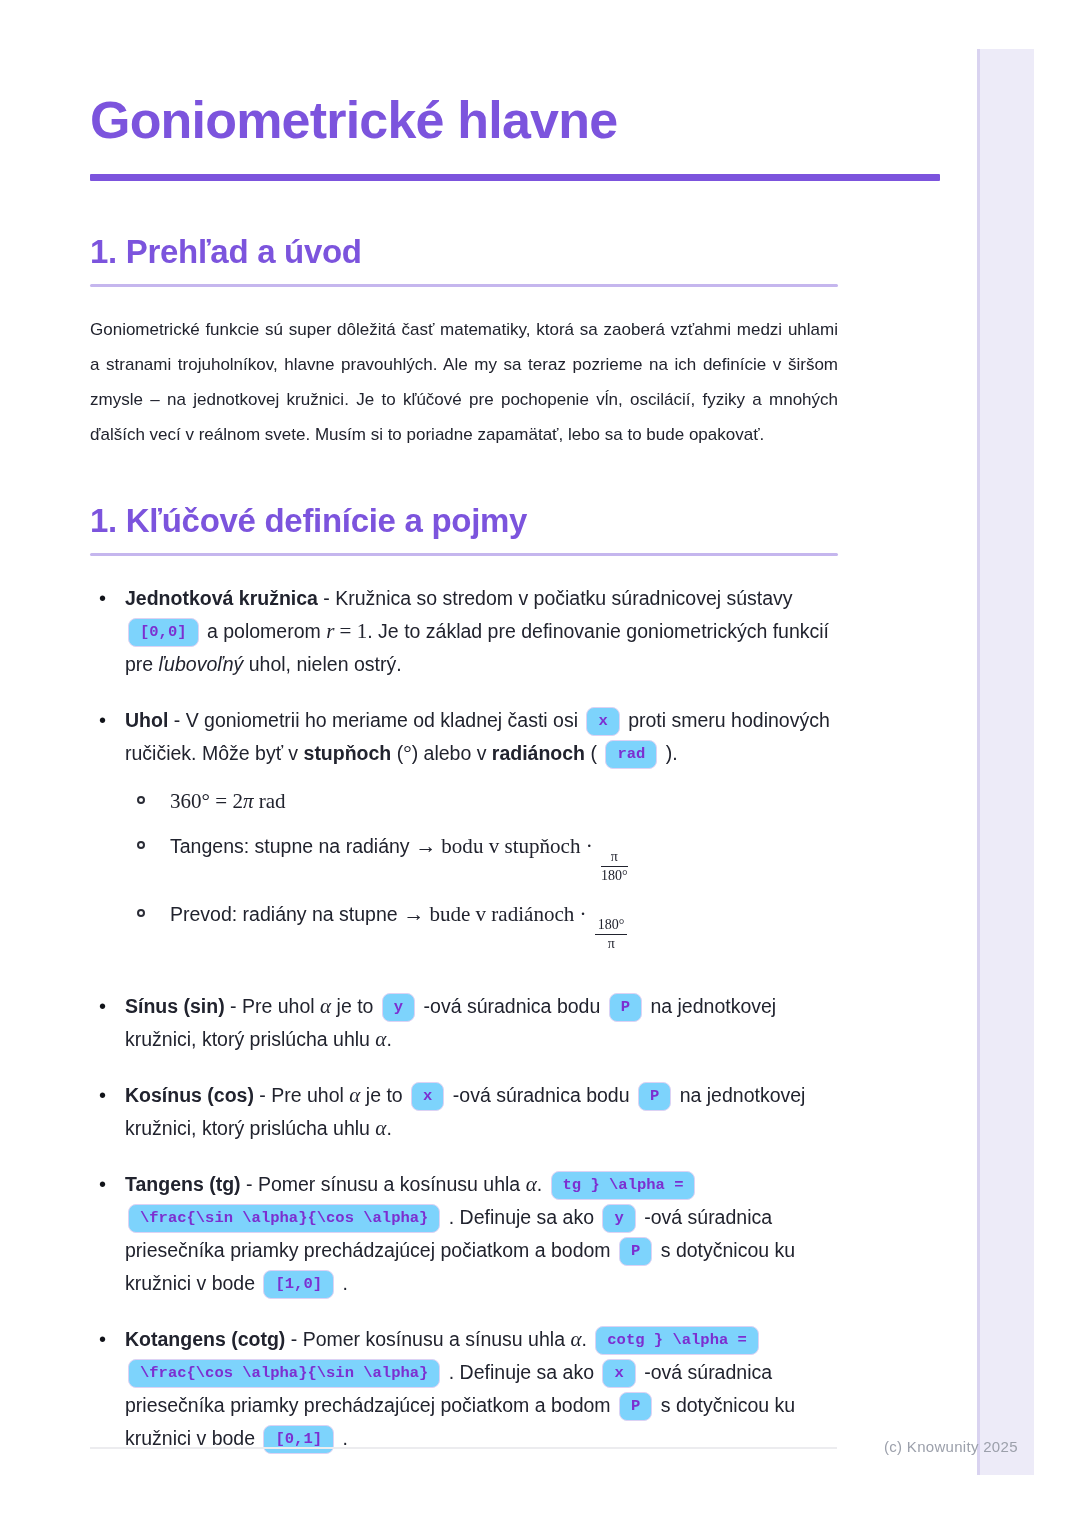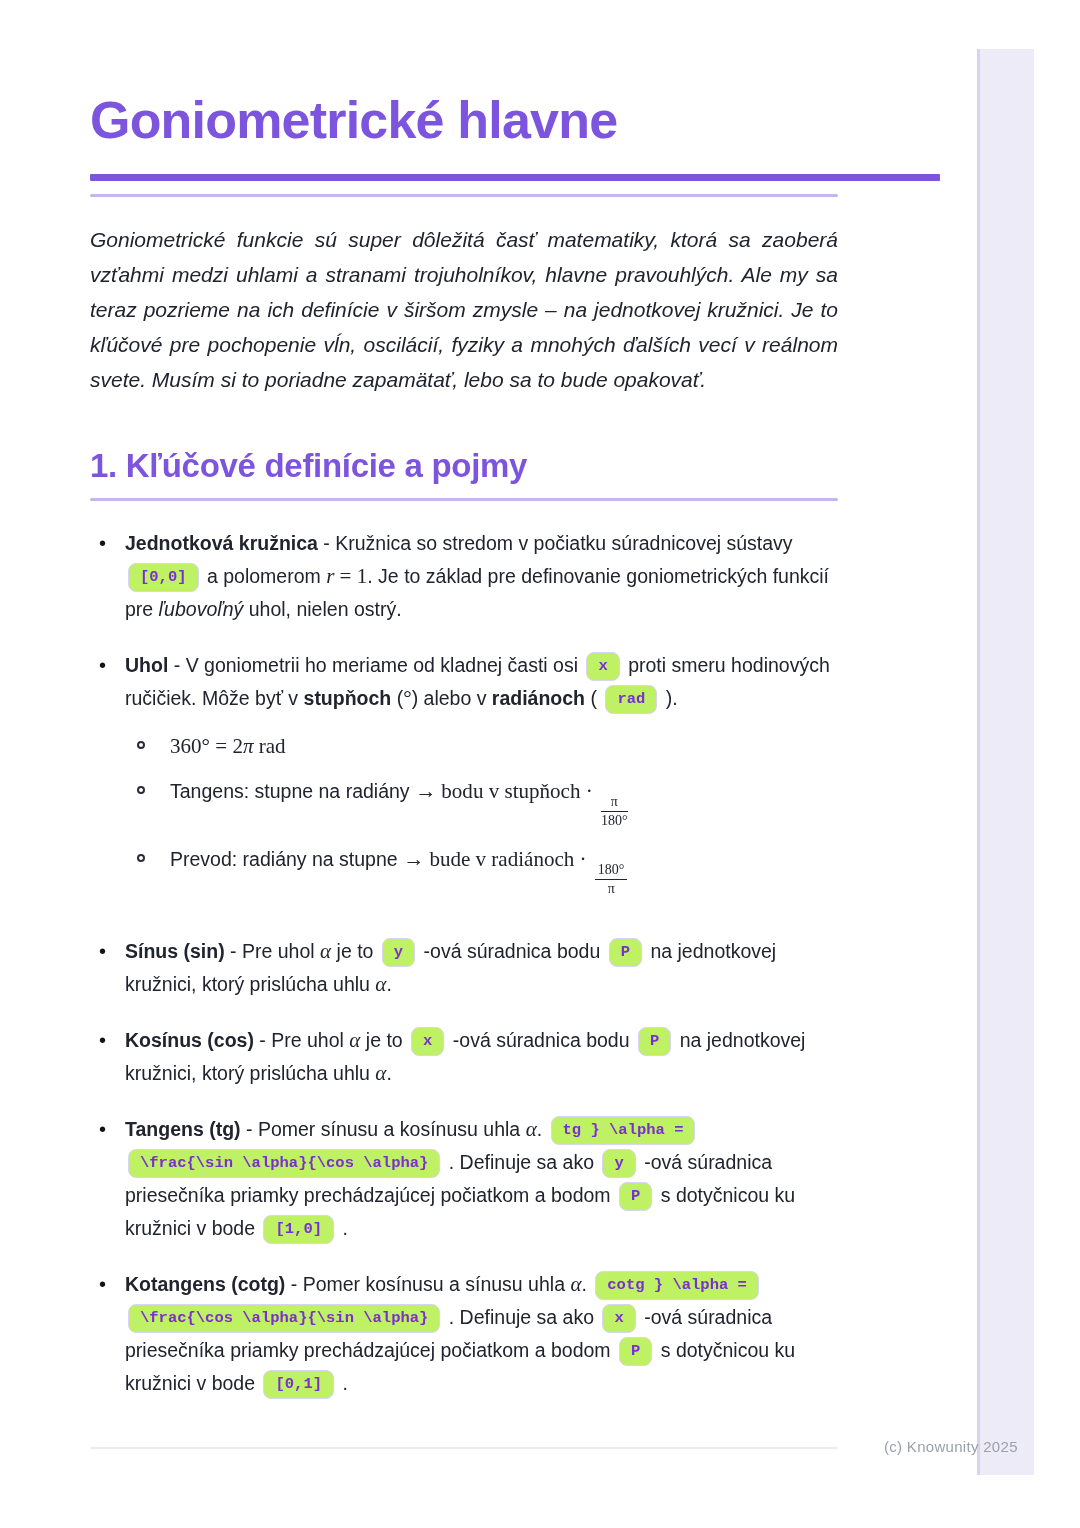--- a/index.html
+++ b/index.html
@@ -56,25 +56,24 @@
   .section-2 .section-heading { margin-top: 50px; }
   .heading-rule {
     margin-top: 13px;
     width: 748px;
     height: 3px;
     background: #C5B6EE;
     border-radius: 2px;
   }
   .intro-paragraph {
     margin-top: 25px;
-    font-size: 21px;
+    font-size: 17px;
     line-height: 35px;
     text-align: justify;
     color: #21232E;
-    font-style: italic;
   }
   .bullet-list { margin-top: 26px; }
   .bullet-item { display: flex; margin-bottom: 23px; }
   .bullet-marker {
     flex: none;
     width: 26px;
     margin-left: 9px;
     font-size: 20px;
     line-height: 33px;
     color: #111319;
@@ -112,21 +111,21 @@
   }
   .seg-math {
     font-family: "Liberation Serif", serif;
     font-size: 1.08em;
   }
   .seg-code {
     font-family: "Liberation Mono", "DejaVu Sans Mono", monospace;
     font-size: 15.5px;
     font-weight: 700;
     color: #7C2FD0;
-    background: #bef264;
+    background: #7dd3fc;
     border: 1px solid #DCD2F4;
     border-radius: 8px;
     padding: 3px 11px;
     margin: 0 3px;
     white-space: pre;
     display: inline-block;
     line-height: 21px;
     vertical-align: 2px;
   }
   .seg-frac {
@@ -166,20 +165,21 @@
 <div class="page">
 
   <div class="side-strip"></div>
 
   <div class="content">
 
     <div class="doc-title">Goniometrické hlavne</div>
     <div class="title-rule"></div>
 
     <div class="section section-1">
+      <div class="section-heading">1. Prehľad a úvod</div>
       <div class="heading-rule"></div>
       <div class="intro-paragraph">Goniometrické funkcie sú super dôležitá časť matematiky, ktorá sa zaoberá vzťahmi medzi uhlami a stranami trojuholníkov, hlavne pravouhlých. Ale my sa teraz pozrieme na ich definície v širšom zmysle – na jednotkovej kružnici. Je to kľúčové pre pochopenie vĺn, oscilácií, fyziky a mnohých ďalších vecí v reálnom svete. Musím si to poriadne zapamätať, lebo sa to bude opakovať.</div>
     </div>
 
     <div class="section section-2">
       <div class="section-heading">1. Kľúčové definície a pojmy</div>
       <div class="heading-rule"></div>
 
       <div class="bullet-list">
 

